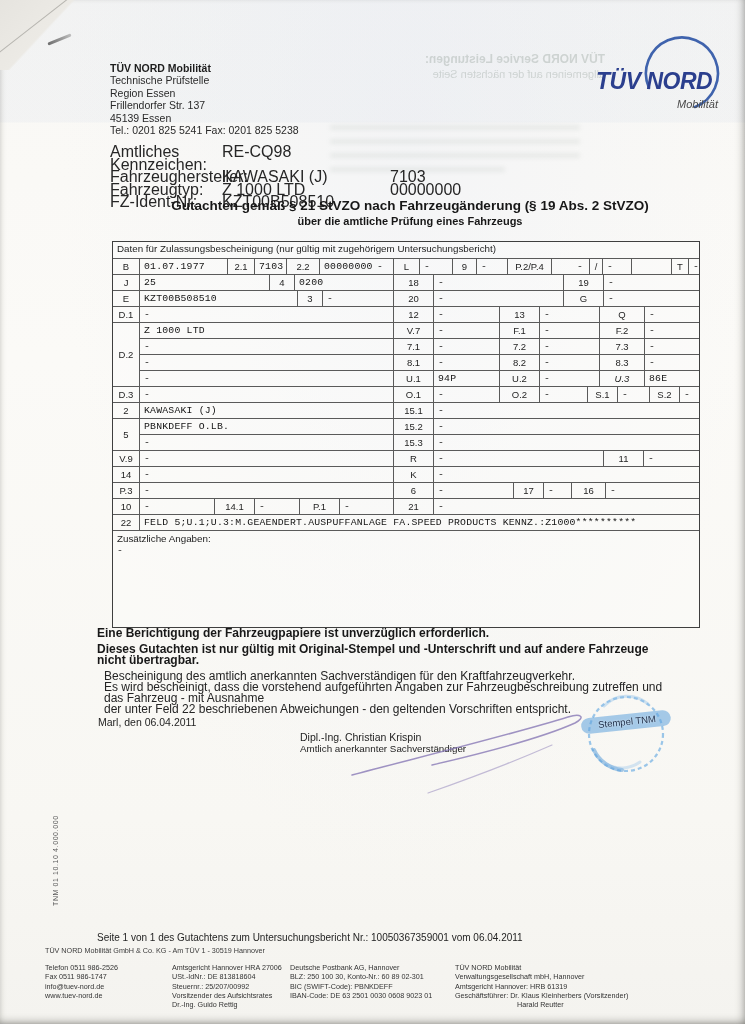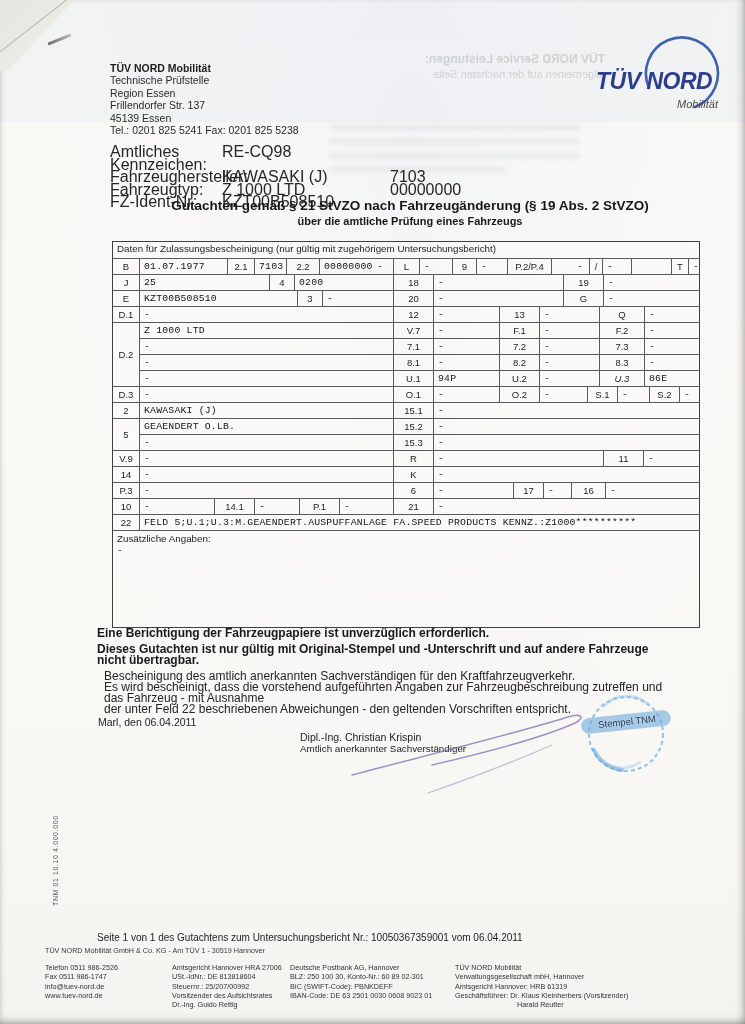--- a/index.html
+++ b/index.html
@@ -292,21 +292,21 @@
               <div class="tc tc-v" style="width: 254px;">KAWASAKI (J)</div>
               <div class="tc tc-k" style="width: 40px;">15.1</div>
               <div class="tc tc-v" style="width: 266px;">-</div>
             </div>
           </div>
         </div>
         <div class="tg">
           <div class="tl">5</div>
           <div class="tsc">
             <div class="trw">
-              <div class="tc tc-v" style="width: 254px;">GEAENDERT O.LB.</div>
+              <div class="tc tc-v" style="width: 254px;">PBNKDEFF O.LB.</div>
               <div class="tc tc-k" style="width: 40px;">15.2</div>
               <div class="tc tc-v" style="width: 266px;">-</div>
             </div>
             <div class="trw">
               <div class="tc tc-v" style="width: 254px;">-</div>
               <div class="tc tc-k" style="width: 40px;">15.3</div>
               <div class="tc tc-v" style="width: 266px;">-</div>
             </div>
           </div>
         </div>

